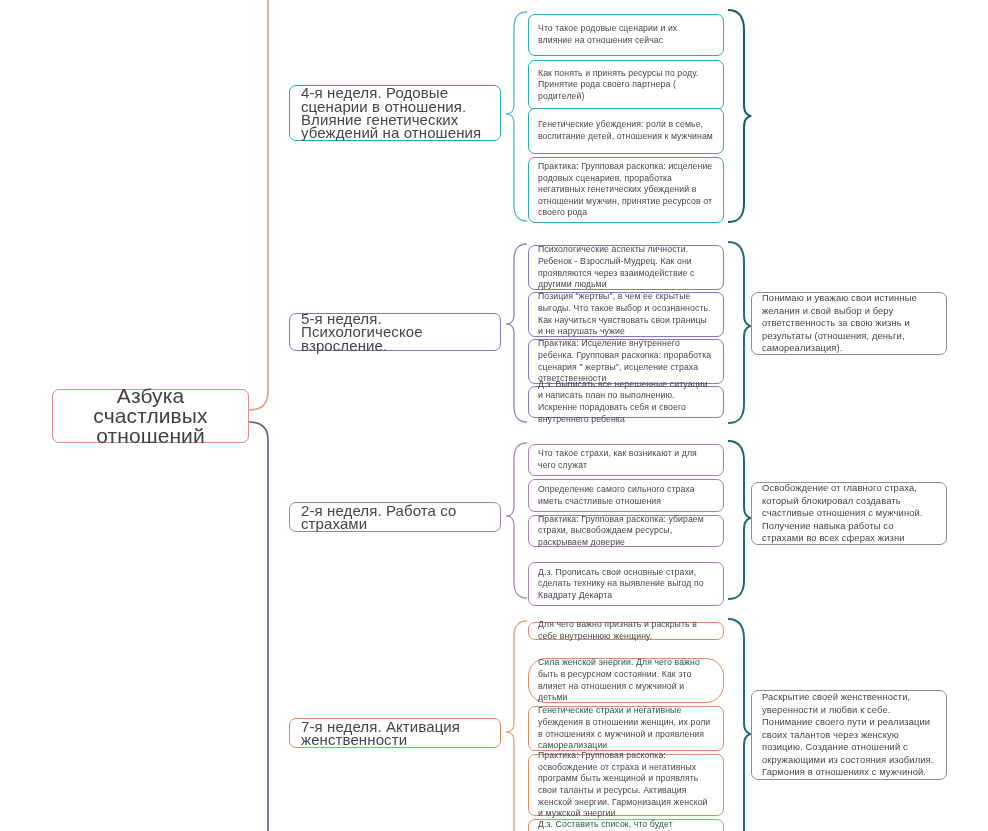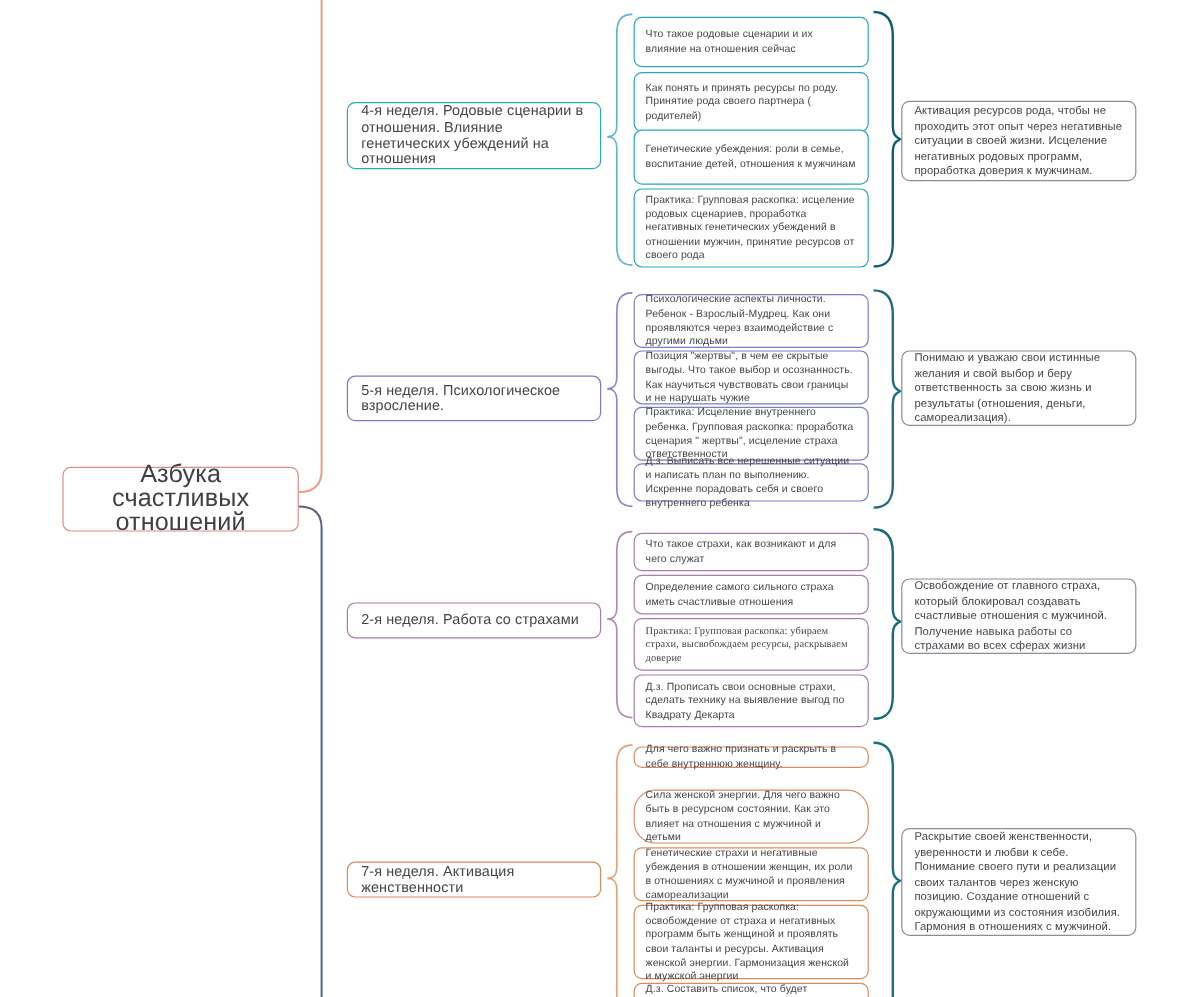--- a/index.html
+++ b/index.html
@@ -47,21 +47,21 @@
     line-height: 20px;
     color: #3f3f46;
     padding: 4px 10px;
   }
 
   
   .branch {
     left: 289px;
     width: 212px;
     padding: 8px 11px;
-    font-size: 12px;
+    font-size: 15px;
     line-height: 13.4px;
     color: #44444c;
   }
 
   
   .leaf {
     left: 528px;
     width: 196px;
     padding: 7px 9px;
     font-size: 8.7px;
@@ -155,23 +155,20 @@
   <div class="node leaf" style="top:60px; height:50px; border-color:#2aa9b8;">
     <span class="txt">Как понять и принять ресурсы по роду. Принятие рода своего партнера ( родителей)</span>
   </div>
   <div class="node leaf" style="top:108px; height:46px; border-color:#2aa9b8;">
     <span class="txt">Генетические убеждения: роли в семье, воспитание детей, отношения к мужчинам</span>
   </div>
   <div class="node leaf" style="top:157px; height:66px; border-color:#2aa9b8;">
     <span class="txt">Практика: Групповая раскопка: исцеление родовых сценариев, проработка негативных генетических убеждений в отношении мужчин, принятие ресурсов от своего рода</span>
   </div>
 
-  <div class="node outcome" style="top:84px; height:67px;">
-    <span class="txt">Активация ресурсов рода, чтобы не проходить этот опыт через негативные ситуации в своей жизни. Исцеление негативных родовых программ, проработка доверия к мужчинам.</span>
-  </div>
 
   <div class="node branch" style="top:313px; height:38px; border-color:#7c7bc4;">
     <span class="txt">5-я неделя. Психологическое взросление.</span>
   </div>
 
   <div class="node leaf" style="top:245px; height:45px; border-color:#7c7bc4;">
     <span class="txt">Психологические аспекты личности. Ребенок - Взрослый-Мудрец. Как они проявляются через взаимодействие с другими людьми</span>
   </div>
   <div class="node leaf" style="top:292px; height:45px; border-color:#7c7bc4;">
     <span class="txt">Позиция "жертвы", в чем ее скрытые выгоды. Что такое выбор и осознанность. Как научиться чувствовать свои границы и не нарушать чужие</span>
@@ -190,21 +187,21 @@
   <div class="node branch" style="top:502px; height:30px; border-color:#a97cb0;">
     <span class="txt">2-я неделя. Работа со страхами</span>
   </div>
 
   <div class="node leaf" style="top:444px; height:32px; border-color:#a97cb0;">
     <span class="txt">Что такое страхи, как возникают и для чего служат</span>
   </div>
   <div class="node leaf" style="top:479px; height:33px; border-color:#a97cb0;">
     <span class="txt">Определение самого сильного страха иметь счастливые отношения</span>
   </div>
-  <div class="node leaf" style="top:515px; height:44px; border-color:#a97cb0;font-family:Liberation Serif, serif;">
+  <div class="node leaf" style="top:515px; height:32px; border-color:#a97cb0;">
     <span class="txt">Практика: Групповая раскопка: убираем страхи, высвобождаем ресурсы, раскрываем доверие</span>
   </div>
   <div class="node leaf" style="top:562px; height:44px; border-color:#a97cb0;">
     <span class="txt">Д.з. Прописать свои основные страхи, сделать технику на выявление выгод по Квадрату Декарта</span>
   </div>
 
   <div class="node outcome" style="top:482px; height:63px;">
     <span class="txt">Освобождение от главного страха, который блокировал создавать счастливые отношения с мужчиной. Получение навыка работы со страхами во всех сферах жизни</span>
   </div>
 

